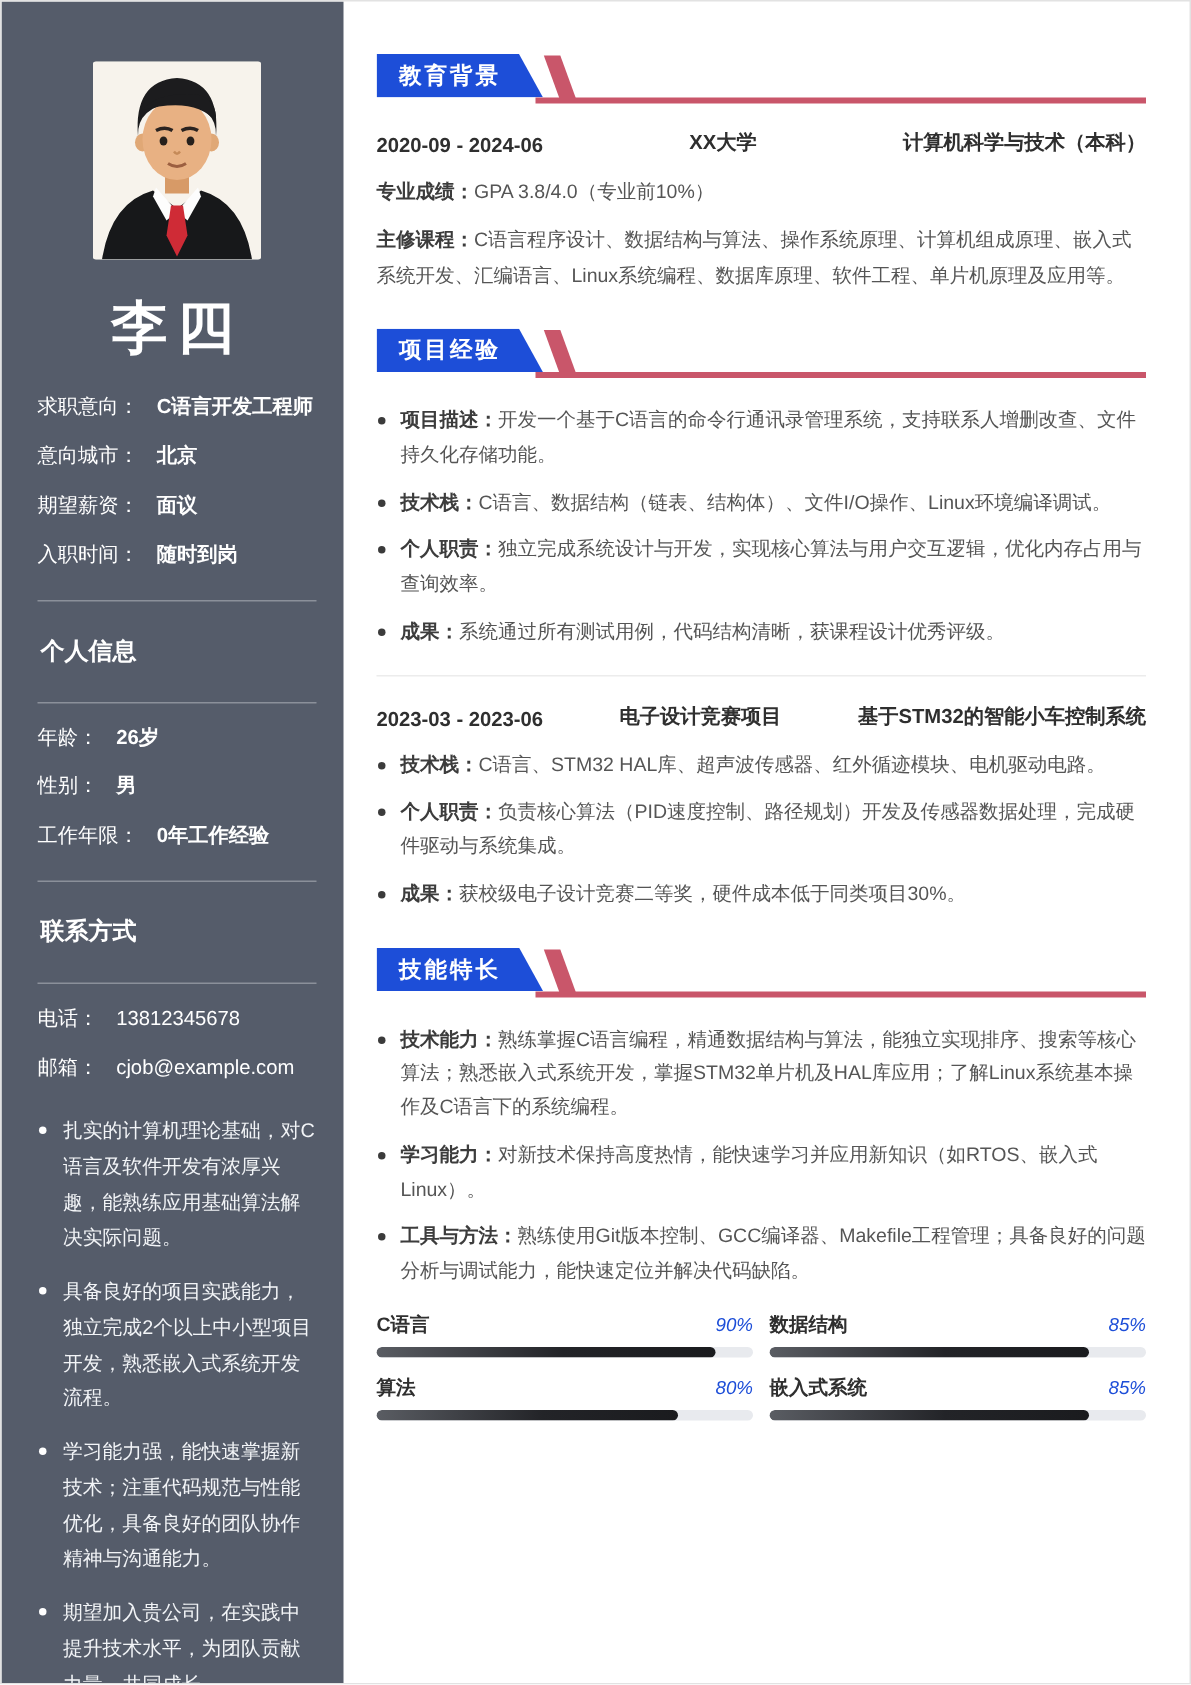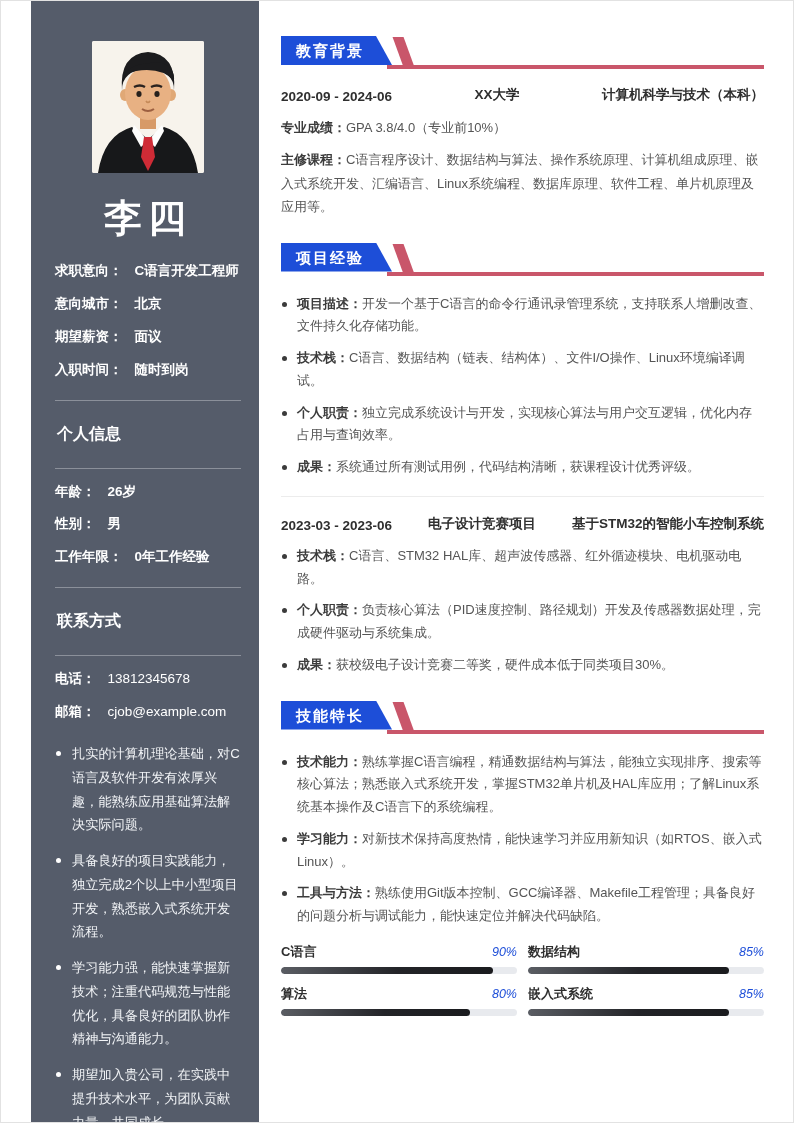--- a/index.html
+++ b/index.html
@@ -5,35 +5,35 @@
   * { box-sizing: border-box; }
   html,body { margin:0; padding:0; background:#ffffff; }
   .page {
     width:794px; height:1123px; position:relative; overflow:hidden;
     background:#ffffff; border:1px solid #e2e2e2;
     font-family:"Liberation Sans","DejaVu Sans",sans-serif;
     display:flex; align-items:stretch;
   }
   
   .sidebar {
-    margin-left:30px; width:228px; flex-shrink:0;
+    width:228px; flex-shrink:0;
     background:#555c6a; color:#ffffff;
     padding:40px 18px 20px 24px;
   }
   .photo {
     width:112px; height:132px; margin:0 auto; background:#f7f3ec;
     border-radius:2px; overflow:hidden;
   }
   .photo svg { display:block; }
   .name {
     margin:20px 0 18px; text-align:center; font-size:38px; font-weight:700;
     letter-spacing:6px; color:#fff;
   }
   .side-row { display:flex; gap:12px; font-size:13.5px; margin:14px 0; line-height:1.4; }
-  .side-row .lbl { font-weight:700; white-space:nowrap; }
+  .side-row .lbl { font-weight:400; white-space:nowrap; }
   .side-row .val { font-weight:700; }
   .side-row.plainval .val { font-weight:400; }
   .side-sec { margin-top:20px; }
   .side-h {
     margin:0; font-size:16px; font-weight:700; padding:23px 2px;
     border-top:1px solid rgba(255,255,255,.32);
     border-bottom:1px solid rgba(255,255,255,.32);
   }
   .side-ul { list-style:none; margin:16px 0 0; padding:0; }
   .side-ul li {

